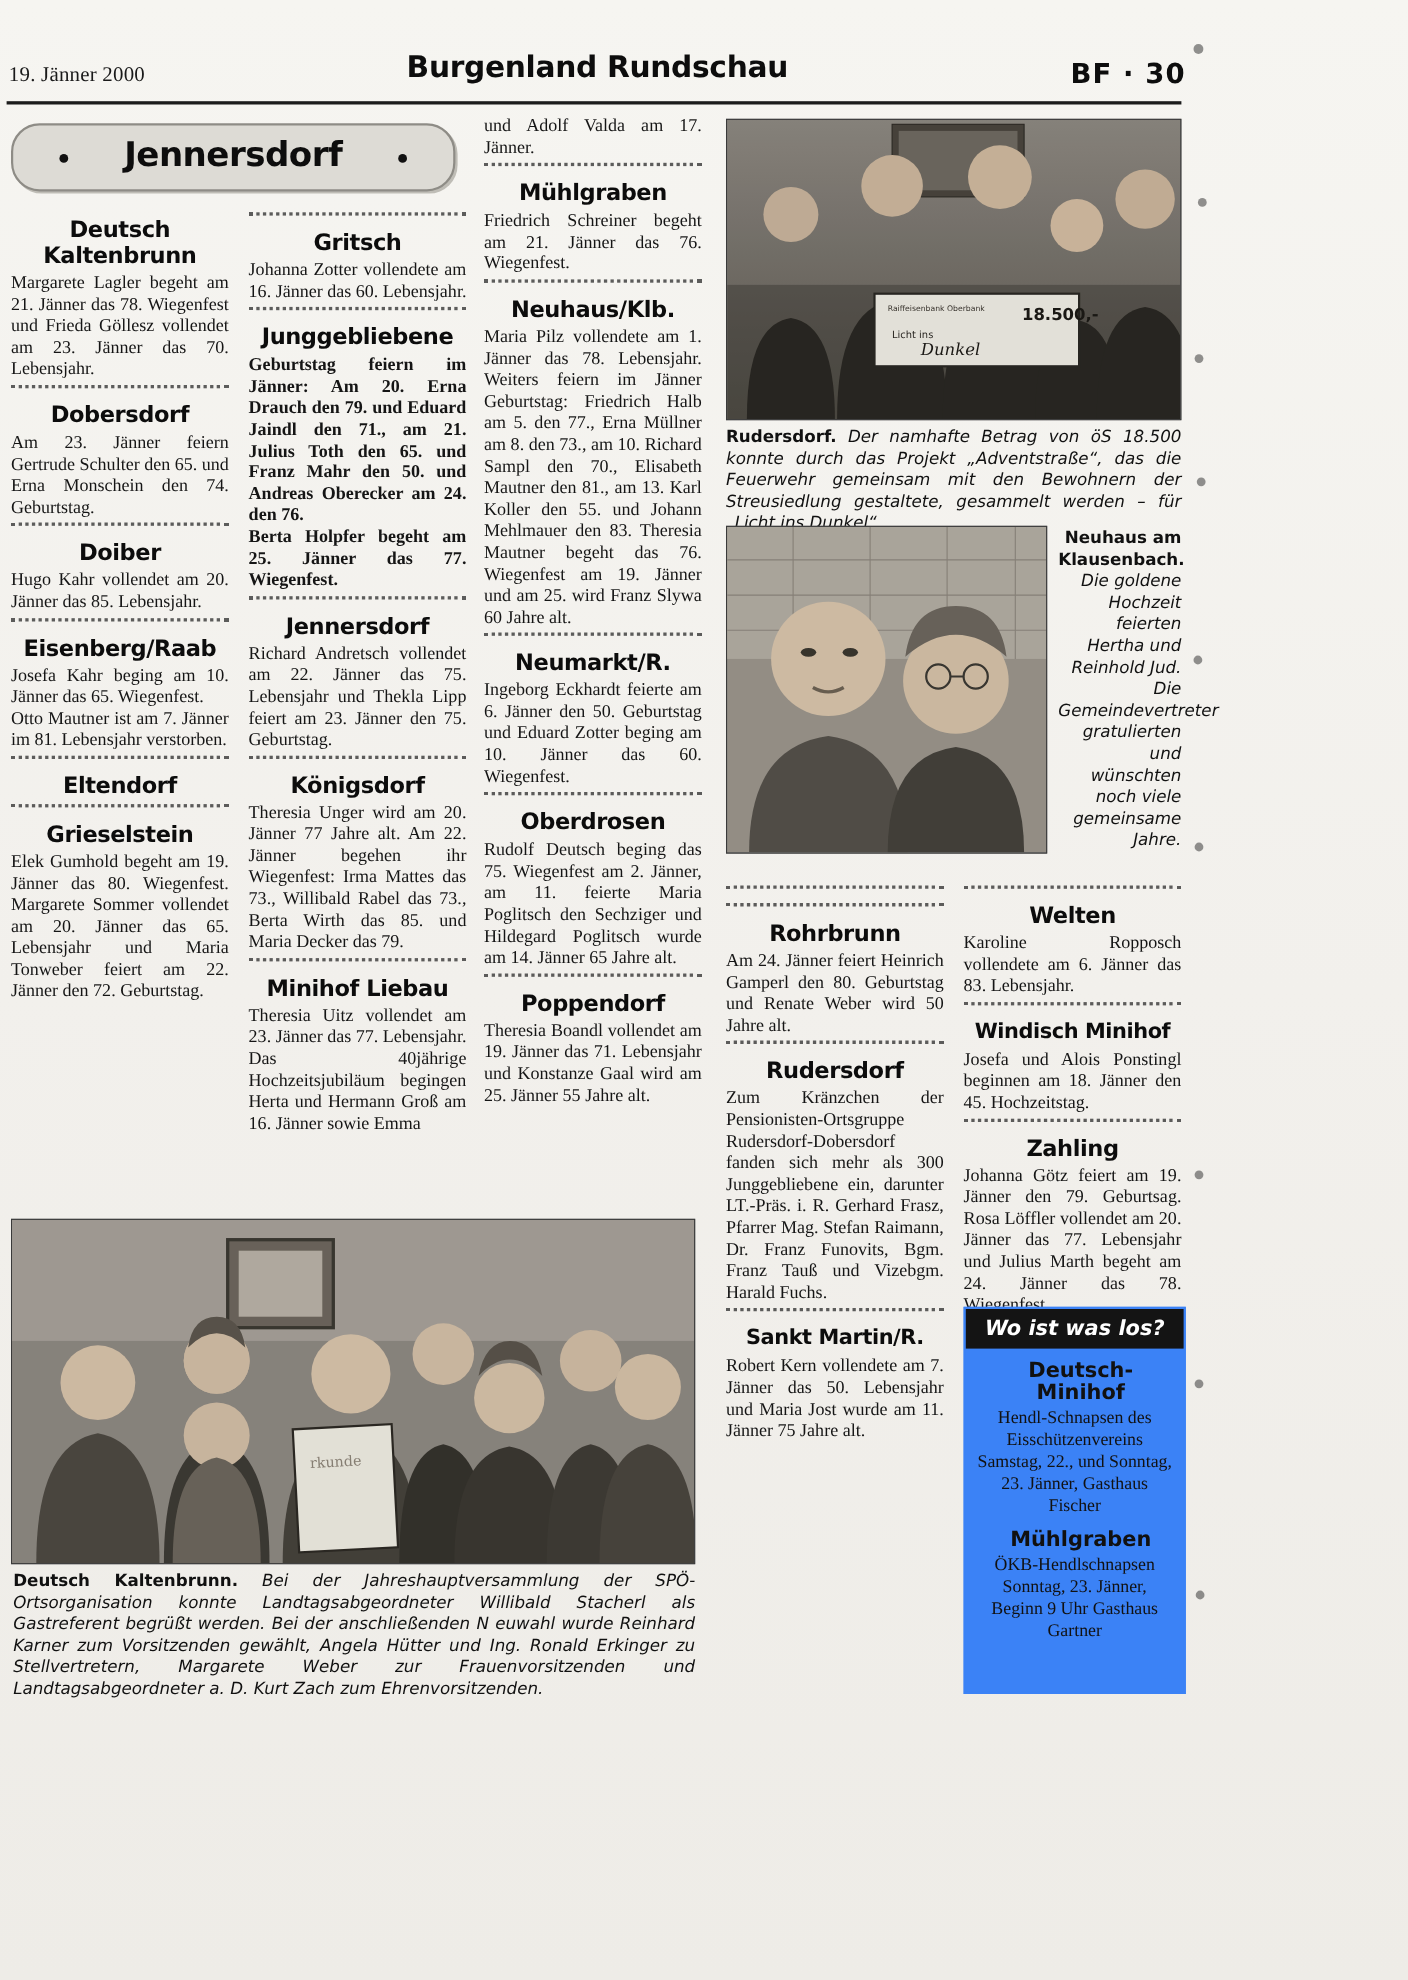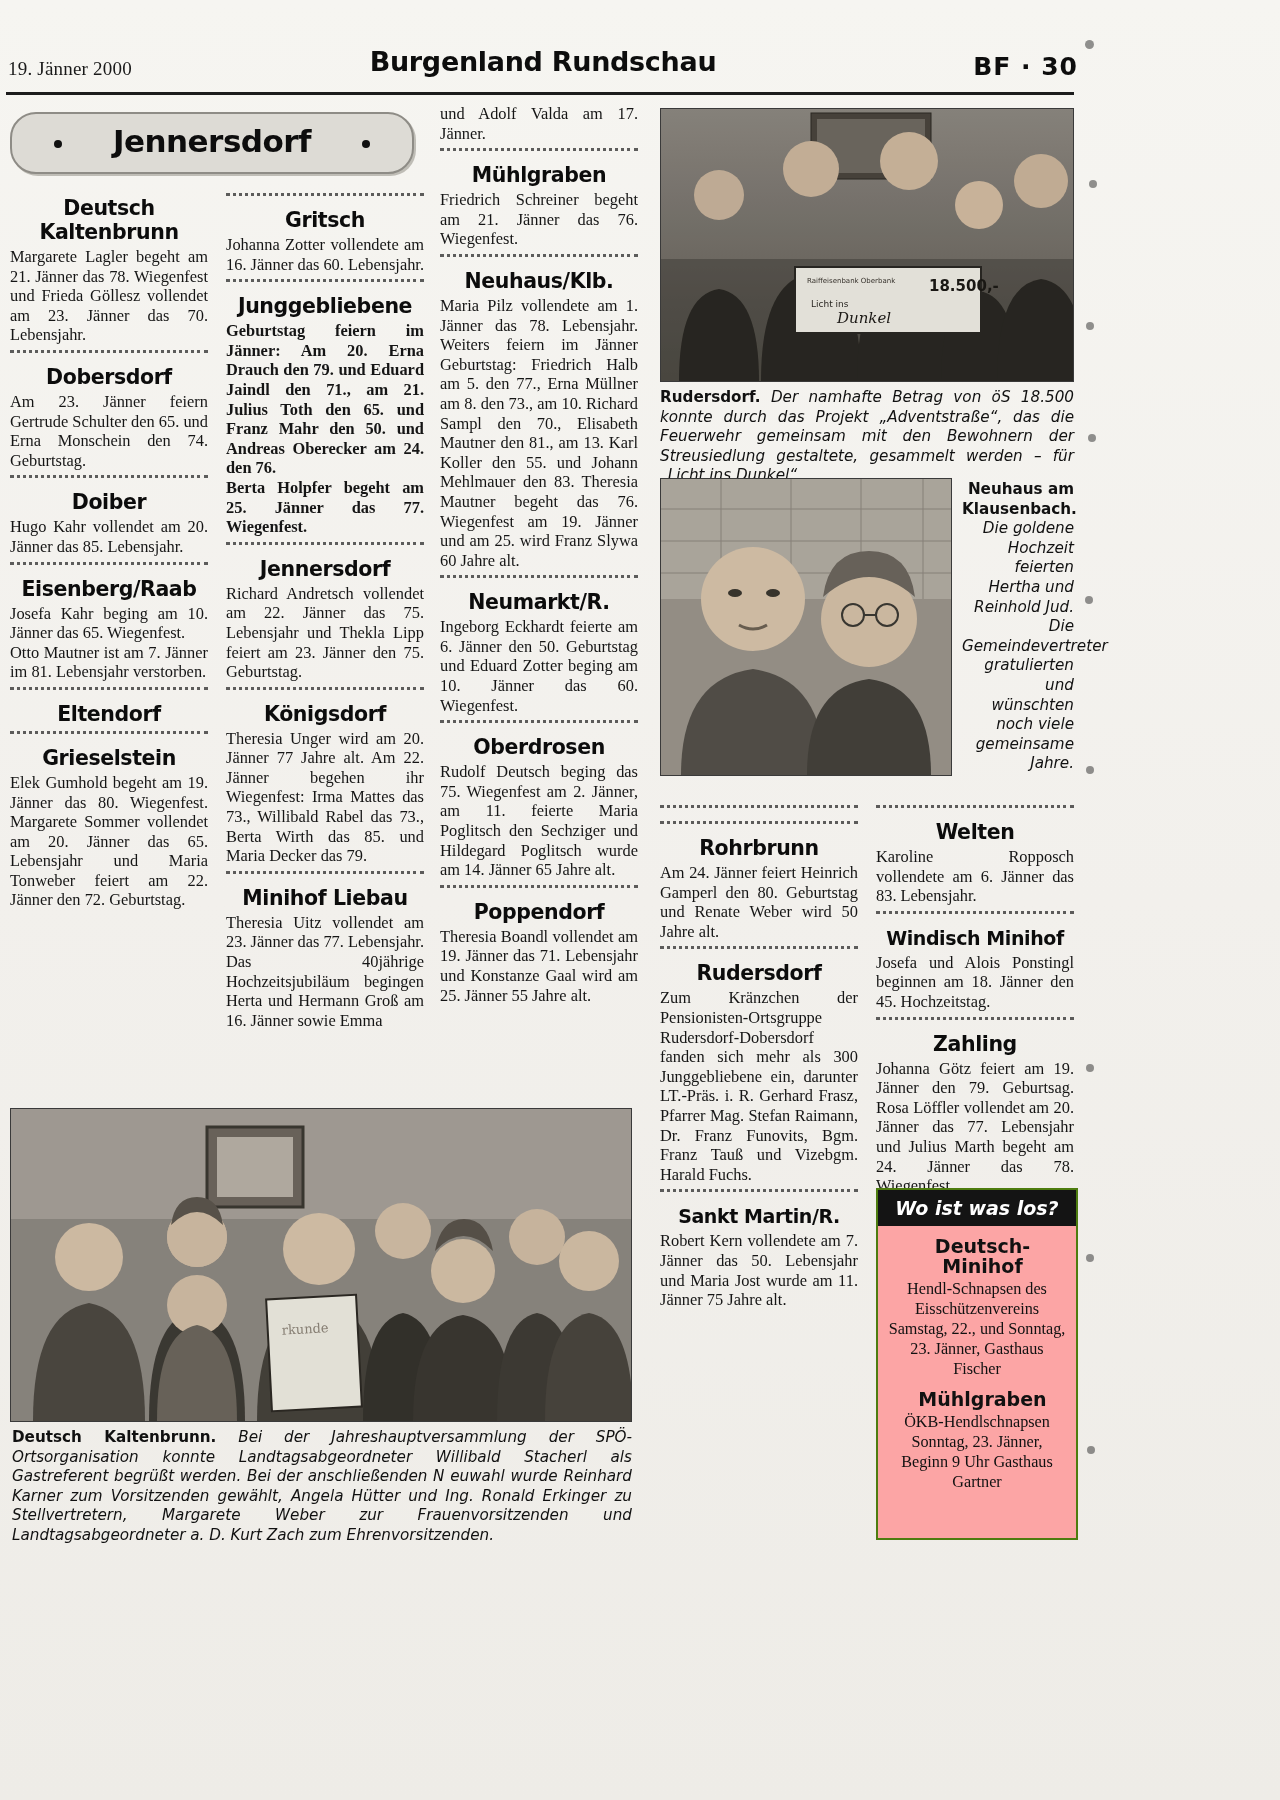--- a/index.html
+++ b/index.html
@@ -169,22 +169,22 @@
 
   
   .col4 { left: 660px; top: 800px; width: 198px; }
   .col5 { left: 876px; top: 800px; width: 198px; }
 
   
   .wibox {
     position: absolute;
     left: 876px; top: 1188px;
     width: 198px; height: 348px;
-    border: 2px solid #4d7c0f;
-    background: #fca5a5;
+    border: 2px solid #3b82f6;
+    background: #3b82f6;
   }
   .wibox-head {
     position: absolute;
     left: 0; top: 0;
     width: 198px; height: 36px;
     background: #141414;
   }
   .wibox-head span {
     display: block;
     text-align: center;

